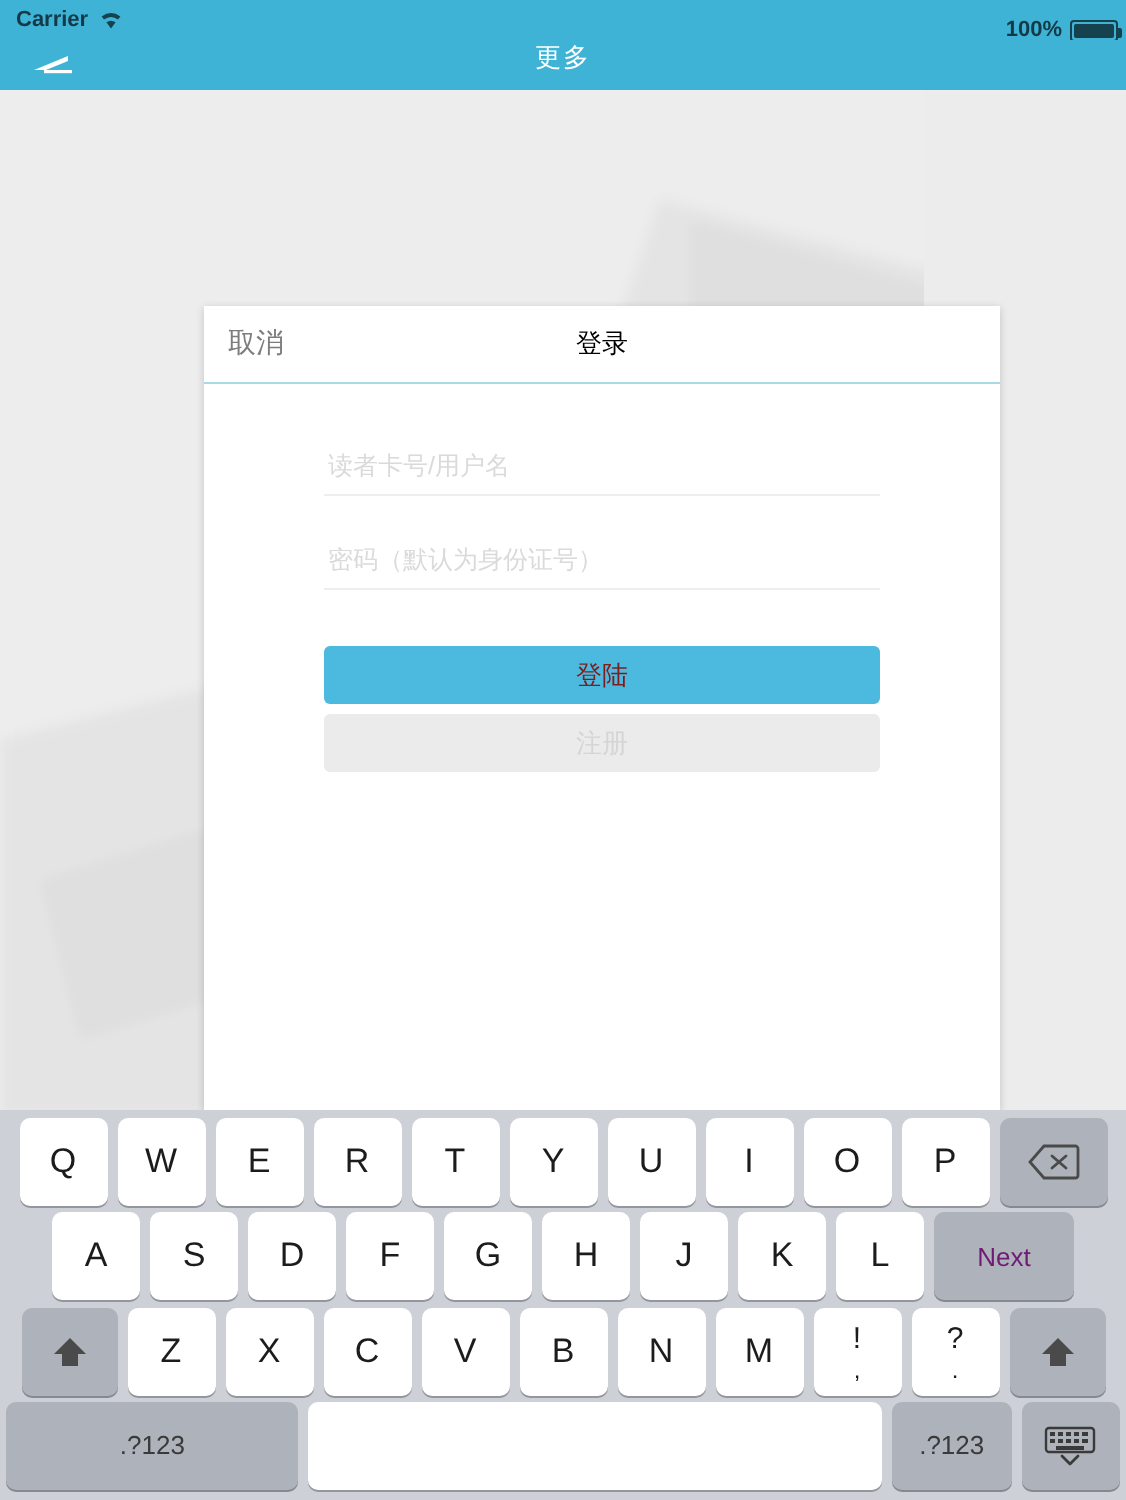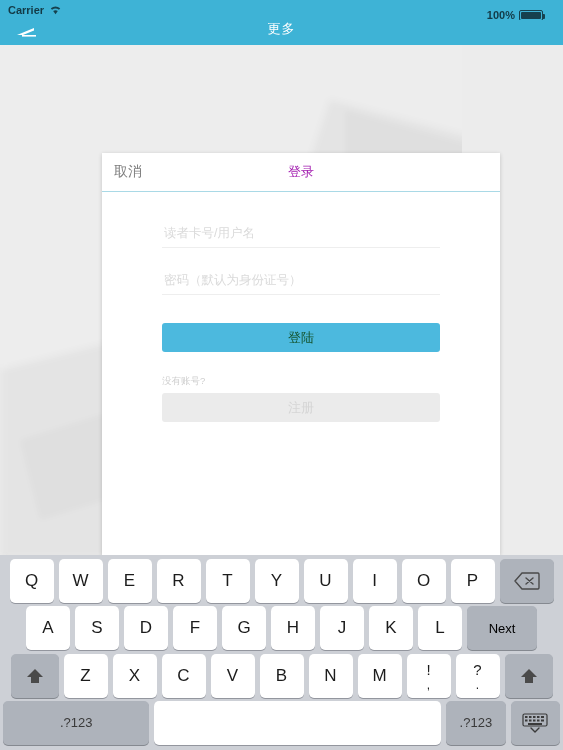--- a/index.html
+++ b/index.html
@@ -20,21 +20,21 @@
 
   
   .statusbar {
     position:absolute; left:0; top:0; width:563px; height:20px;
     background:#3eb3d6; color:#133a46;
     font-size:11px; font-weight:bold;
     display:flex; align-items:center;
   }
   .sb-left { position:absolute; left:8px; display:flex; align-items:center; gap:5px; }
   .sb-center { position:absolute; left:0; right:0; text-align:center; font-weight:bold; }
-  .sb-right { position:absolute; right:20px; display:flex; align-items:center; gap:4px;margin-top:10px; }
+  .sb-right { position:absolute; right:4px; display:flex; align-items:center; gap:4px;margin-top:10px; }
   .wifi-ico { display:inline-block; width:13px; height:10px; position:relative; }
   .batt { width:24px; height:11px; border:1px solid #16414e; border-radius:2px; position:relative; }
   .batt::after { content:""; position:absolute; right:-3px; top:3px; width:2px; height:5px; background:#16414e; border-radius:0 1px 1px 0; }
   .batt-fill { position:absolute; left:1px; top:1px; bottom:1px; width:calc(100% - 2px); background:#16414e; border-radius:1px; }
 
   
   .navbar {
     position:absolute; left:0; top:20px; width:563px; height:25px;
     background:#3eb3d6; color:#fff;
     display:flex; align-items:flex-start; justify-content:center;
@@ -45,34 +45,34 @@
   
   .modal {
     position:absolute; left:82px; top:153px; width:398px; height:402px;
     background:#fff; box-shadow:0 1px 4px rgba(0,0,0,.18);margin-left:20px;
   }
   .modal-head {
     position:relative; height:39px; border-bottom:1.5px solid #a9d9e6;
     display:flex; align-items:center;
   }
   .cancel-btn { position:absolute; left:12px; font-size:14px; color:#7d7d7d; cursor:pointer; }
-  .modal-title { width:100%; text-align:center; font-size:13px; color:#a21caf; }
+  .modal-title { width:100%; text-align:center; font-size:13px; color:#000000; }
 
   .form { padding:26px 60px 0 60px; }
   .field {
     width:100%; height:30px; border:0; border-bottom:1px solid #eeeeee;
     font-size:12.5px; color:#333; background:transparent; outline:none;
     margin-bottom:17px; padding:0 2px;
   }
   .field::placeholder { color:#dadada; }
 
   .login-btn {
     display:block; width:100%; height:29px; margin-top:11px;
     background:#4cb9de; border:0; border-radius:3px;
-    color:#14532d; font-size:13px; cursor:pointer;
+    color:#7f1d1d; font-size:13px; cursor:pointer;
     font-family:Liberation Serif, serif;
   }
   .noacct { margin-top:23px; font-size:9.5px; color:#cfcfcf; }
   .reg-btn {
     display:block; width:100%; height:29px; margin-top:5px;
     background:#ebebeb; border:0; border-radius:3px;
     color:#d5d5d5; font-size:13px; cursor:pointer;
     font-family:"Liberation Sans", sans-serif;
   }
 
@@ -87,21 +87,21 @@
   .key {
     background:#fff; border-radius:5px; height:44px;
     display:flex; align-items:center; justify-content:center;
     font-size:17px; color:#1c1c1c; cursor:pointer;
     box-shadow:0 1px 0 rgba(136,140,148,.85);
     user-select:none;
   }
   .key.letter { width:44px; }
   .key.grey { background:#aeb3bb; box-shadow:0 1px 0 rgba(120,124,132,.85); }
   .key.del { width:54px; }
-  .key.next { width:70px; font-size:13px; color:#000000; }
+  .key.next { width:70px; font-size:13px; color:#701a75; }
   .key.shift { width:48px; }
   .key.dual { width:44px; flex-direction:column; gap:0; line-height:1; padding-top:2px; }
   .key.dual .top { font-size:15px; }
   .key.dual .bot { font-size:12px; margin-top:2px; }
   .key.num-l { width:148px; font-size:13px; color:#3a3a3a; }
   .key.space { width:290px; }
   .key.num-r { width:60px; font-size:13px; color:#3a3a3a; }
   .key.hide { width:50px; }
   .kbd-ico { width:26px; height:20px; }
 </style>
@@ -162,21 +162,20 @@
   <div class="modal">
     <div class="modal-head">
       <div class="cancel-btn">取消</div>
       <div class="modal-title">登录</div>
     </div>
 
     <div class="form">
       <input class="field" type="text" placeholder="读者卡号/用户名" style="">
       <input class="field" type="password" placeholder="密码（默认为身份证号）" style="">
       <button class="login-btn">登陆</button>
-      <div class="noacct">没有账号?</div>
       <button class="reg-btn">注册</button>
     </div>
   </div>
 
   <div class="keyboard">
 
     <div class="krow">
       <div class="key letter">Q</div>
       <div class="key letter">W</div>
       <div class="key letter">E</div>

